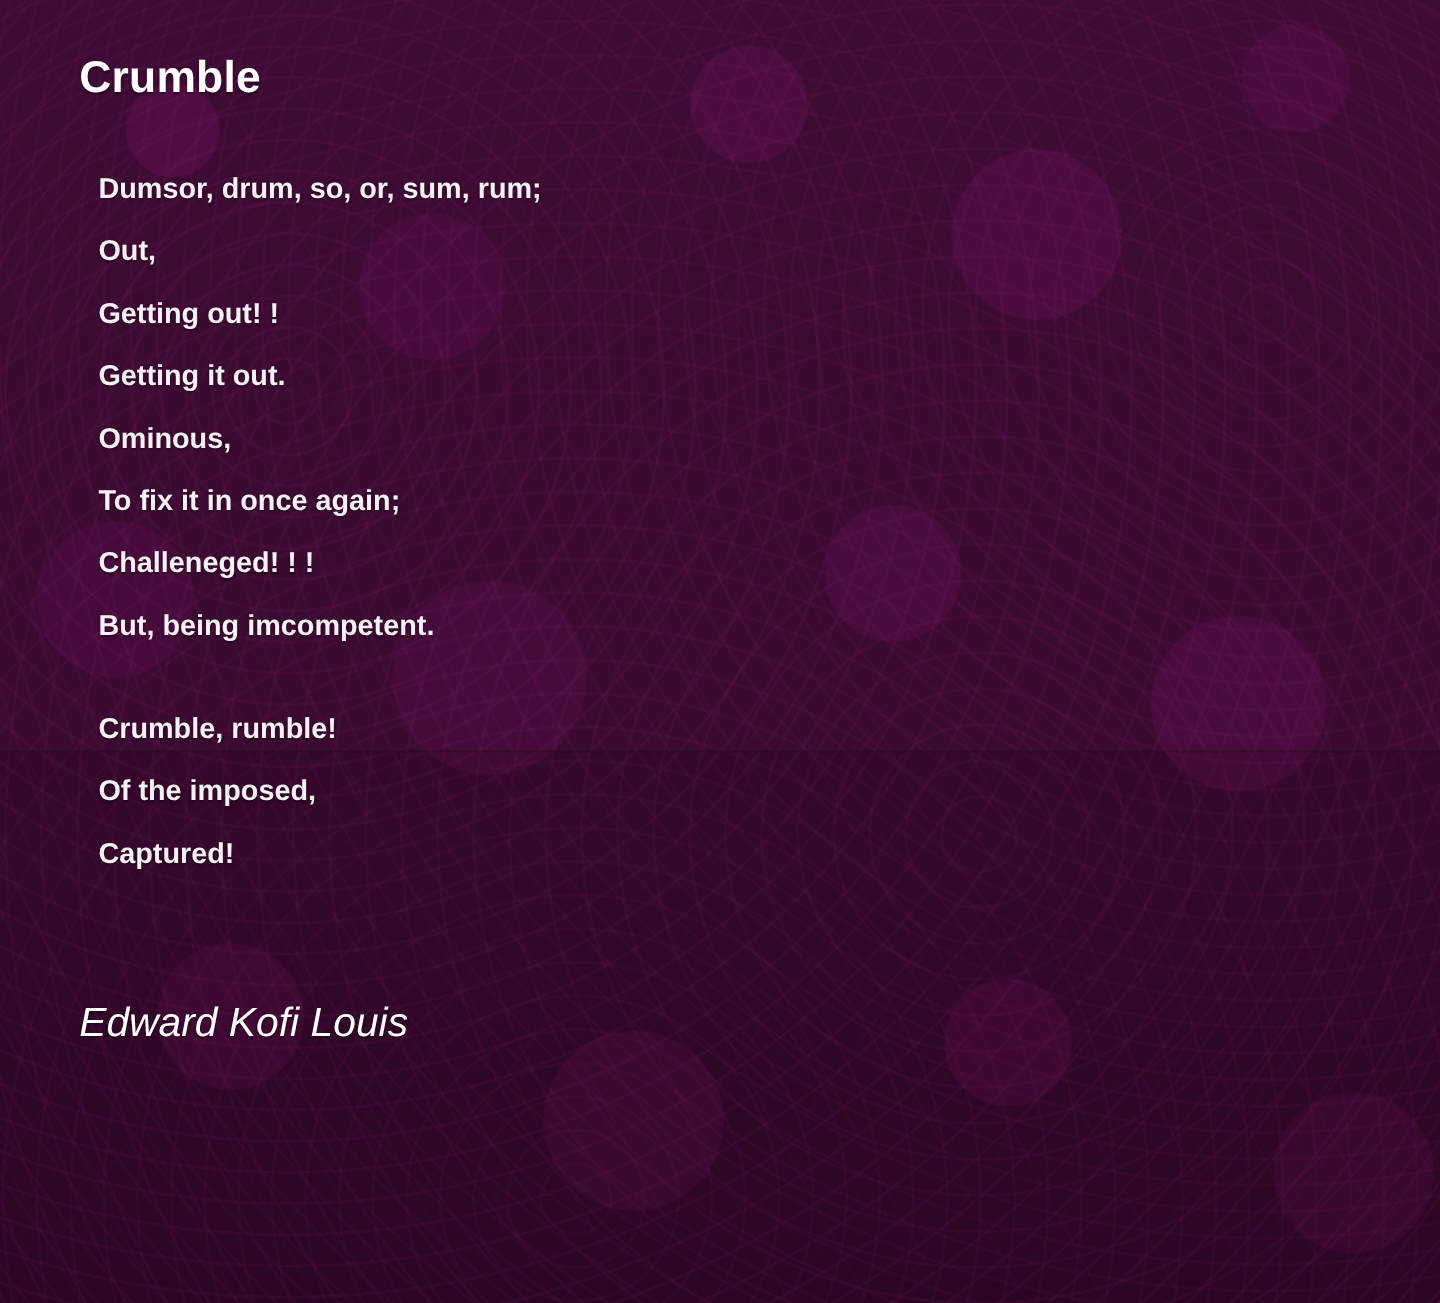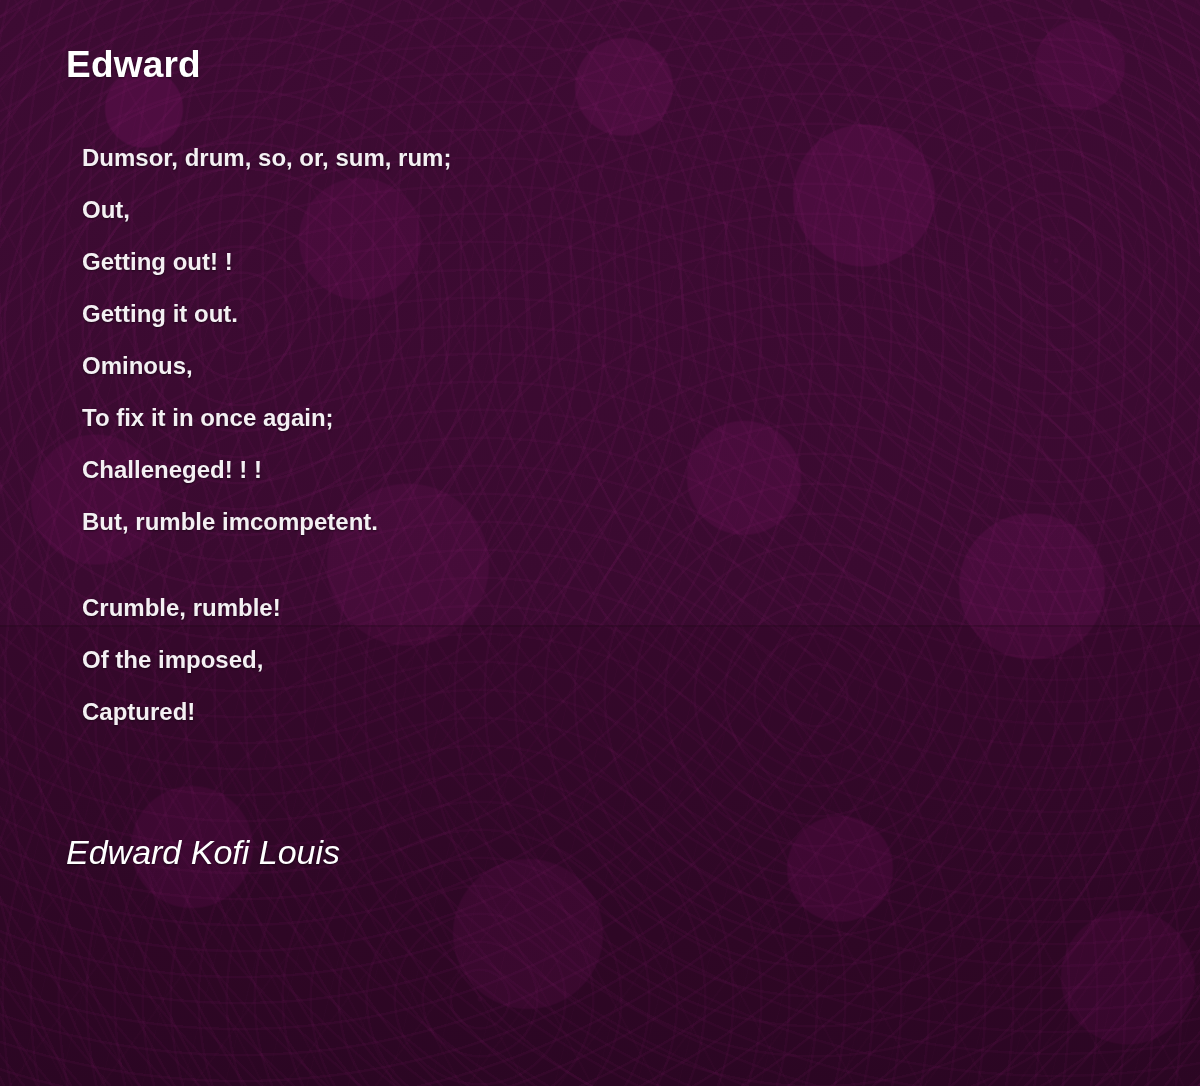--- a/index.html
+++ b/index.html
@@ -128,31 +128,31 @@
 
   <div class="bg-layer bg-base"></div>
   <div class="bg-layer bg-damask"></div>
   <div class="bg-layer bg-swirls"></div>
   <div class="bg-layer bg-vines"></div>
   <div class="bg-seam"></div>
   <div class="bg-shade-bottom"></div>
 
   <div class="content">
 
-    <h1 class="poem-title">Edward</h1>
+    <h1 class="poem-title">Crumble</h1>
 
     <div class="stanza">
       <div class="poem-line">Dumsor, drum, so, or, sum, rum;</div>
       <div class="poem-line">Out,</div>
       <div class="poem-line">Getting out! !</div>
       <div class="poem-line">Getting it out.</div>
       <div class="poem-line">Ominous,</div>
       <div class="poem-line">To fix it in once again;</div>
       <div class="poem-line">Challeneged! ! !</div>
-      <div class="poem-line">But, rumble imcompetent.</div>
+      <div class="poem-line">But, being imcompetent.</div>
     </div>
 
     <div class="stanza">
       <div class="poem-line">Crumble, rumble!</div>
       <div class="poem-line">Of the imposed,</div>
       <div class="poem-line">Captured!</div>
     </div>
 
     <div class="author">Edward Kofi Louis</div>
 

